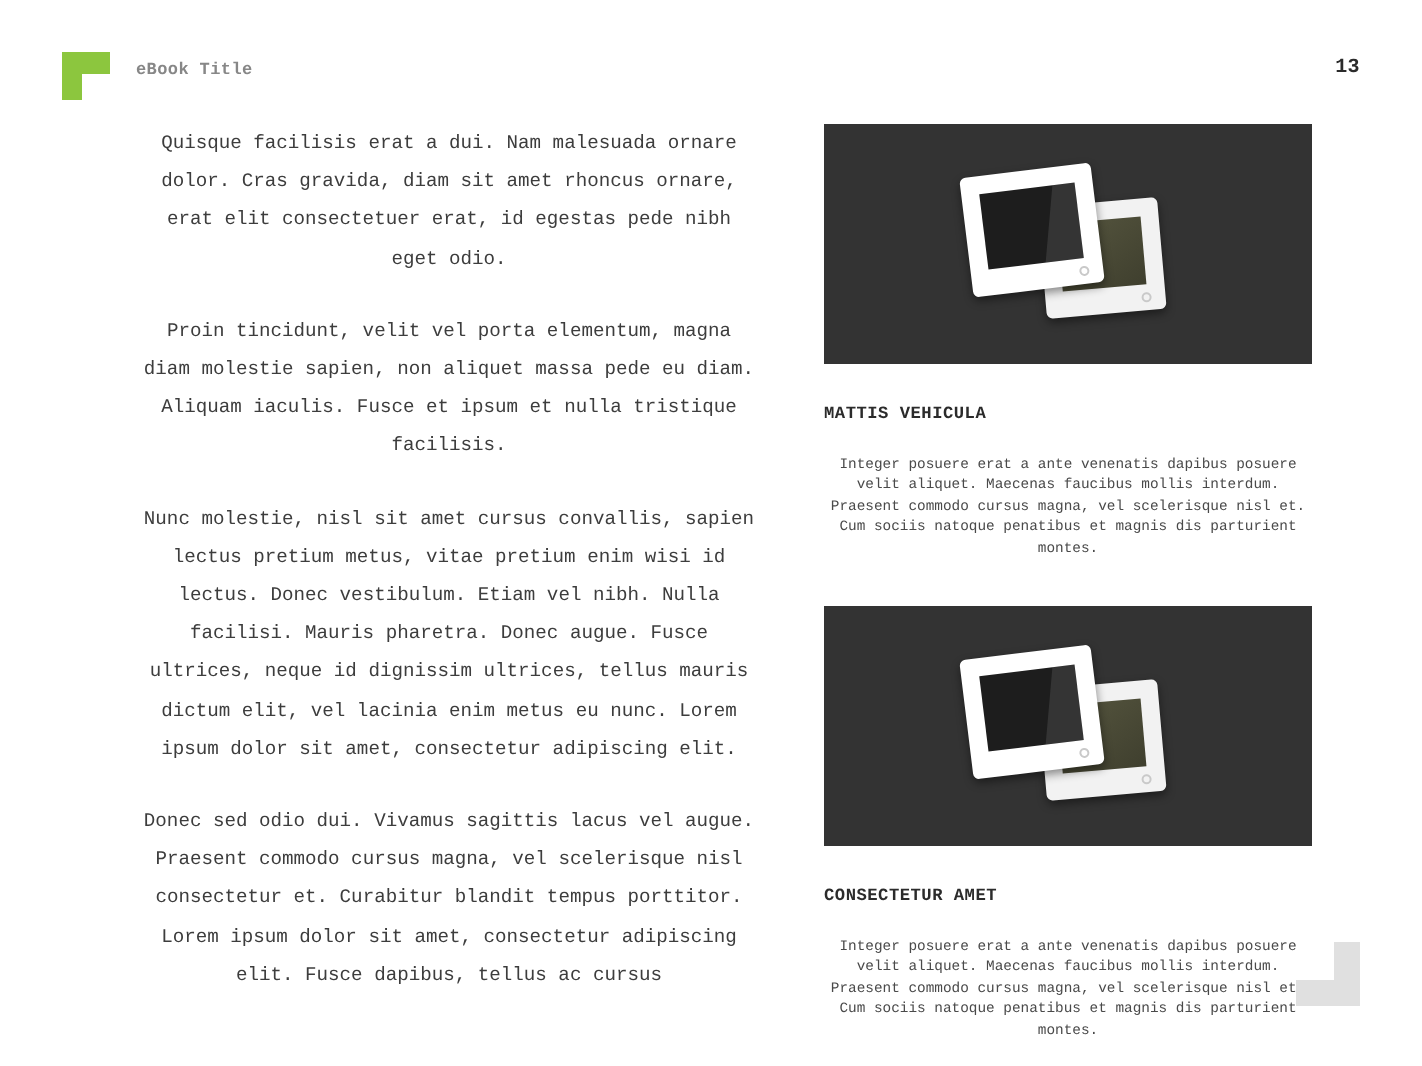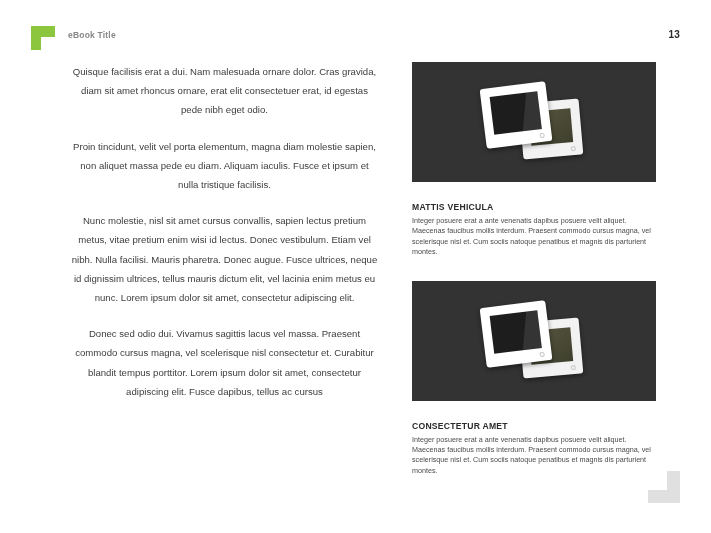--- a/index.html
+++ b/index.html
@@ -13,20 +13,21 @@
     overflow: hidden;
     font-family: "Liberation Sans", sans-serif;
     -webkit-font-smoothing: antialiased;
   }
 
   .page {
     position: relative;
     width: 711px;
     height: 533px;
     background: #ffffff;
+    font-family: Liberation Mono, monospace;
   }
 
   
   .header {
     position: absolute;
     top: 0;
     left: 0;
     width: 711px;
     height: 58px;
   }
@@ -116,24 +117,25 @@
   }
 
   .figure-caption-title {
     margin-top: 20px;
     font-size: 8.6px;
     font-weight: bold;
     letter-spacing: 0.25px;
     color: #2b2b2b;
   }
   .figure-caption-body {
-    margin-top: 4px;
+    margin-top: 16px;
     font-size: 7.2px;
     line-height: 10.4px;
     color: #4a4a4a;
+    text-align: center;
   }
 
   
   .slides-icon {
     position: absolute;
     left: 50%;
     top: 50%;
     width: 110px;
     height: 78px;
     transform: translate(-50%, -50%);
@@ -235,21 +237,21 @@
       <div class="bm-h"></div>
     </div>
     <div class="header-title">eBook Title</div>
     <div class="page-number">13</div>
   </div>
 
   <div class="text-column">
     <p>Quisque facilisis erat a dui. Nam malesuada ornare dolor. Cras gravida, diam sit amet rhoncus ornare, erat elit consectetuer erat, id egestas pede nibh eget odio.</p>
     <p>Proin tincidunt, velit vel porta elementum, magna diam molestie sapien, non aliquet massa pede eu diam. Aliquam iaculis. Fusce et ipsum et nulla tristique facilisis.</p>
     <p>Nunc molestie, nisl sit amet cursus convallis, sapien lectus pretium metus, vitae pretium enim wisi id lectus. Donec vestibulum. Etiam vel nibh. Nulla facilisi. Mauris pharetra. Donec augue. Fusce ultrices, neque id dignissim ultrices, tellus mauris dictum elit, vel lacinia enim metus eu nunc. Lorem ipsum dolor sit amet, consectetur adipiscing elit.</p>
-    <p>Donec sed odio dui. Vivamus sagittis lacus vel massa. Praesent commodo cursus magna, vel scelerisque nisl consectetur et. Curabitur blandit tempus porttitor. Lorem ipsum dolor sit amet, consectetur adipiscing elit. Fusce dapibus, tellus ac cursus</p>
+    <p>Donec sed odio dui. Vivamus sagittis lacus vel augue. Praesent commodo cursus magna, vel scelerisque nisl consectetur et. Curabitur blandit tempus porttitor. Lorem ipsum dolor sit amet, consectetur adipiscing elit. Fusce dapibus, tellus ac cursus</p>
   </div>
 
   <div class="figure-column">
 
     <div class="figure">
       <div class="figure-image">
         <div class="slides-icon">
           <div class="slide slide-back">
             <div class="win"></div>
             <div class="dot"></div>

